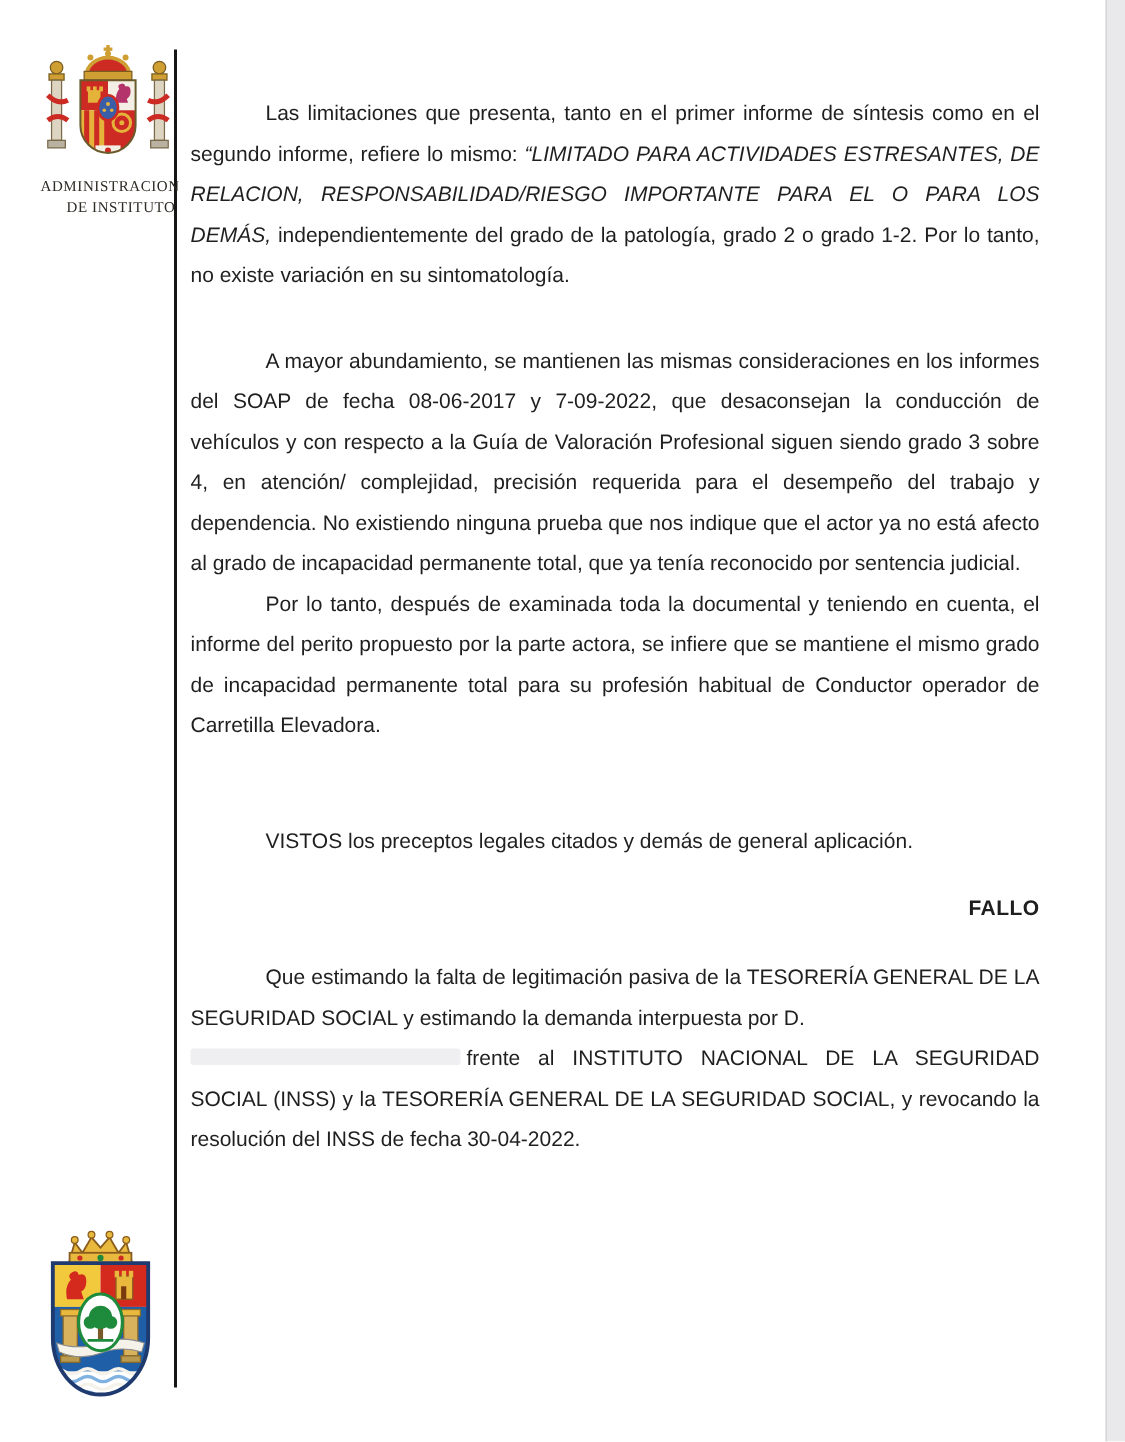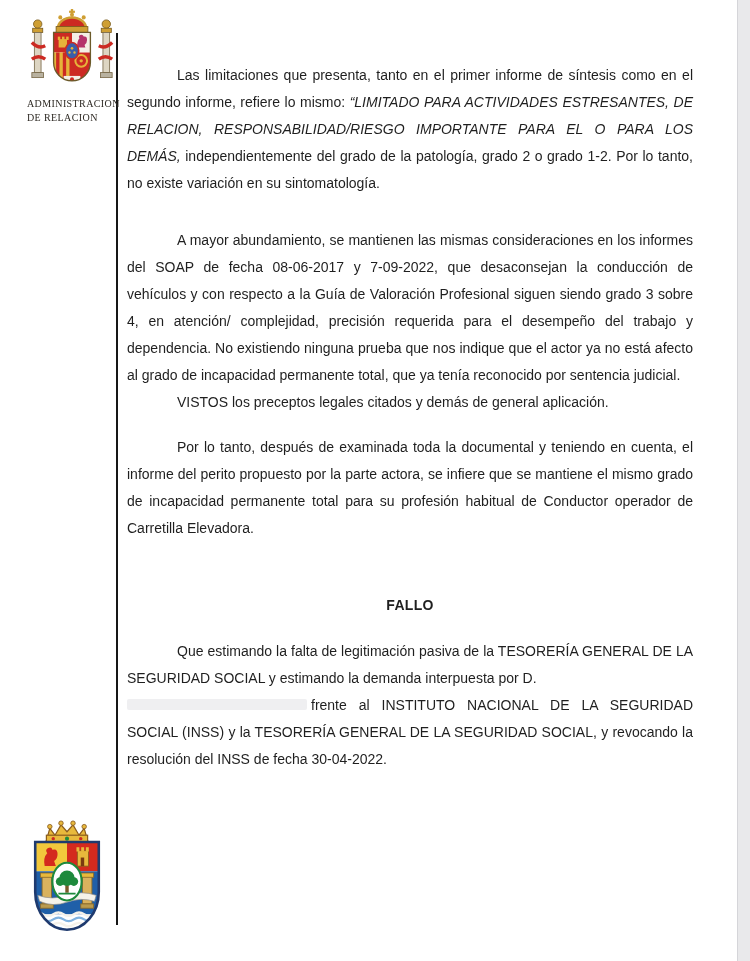--- a/index.html
+++ b/index.html
@@ -18,41 +18,41 @@
     position:absolute; top:0; right:0; width:13px; height:961px;
     background:#e9e9eb; border-left:1px solid #d5d5d9;
   }
 
   
   .margin-rule {
     position:absolute; left:116px; top:33px; width:2px; height:892px;
     background:#161616;
   }
 
-  .emblem-top { position:absolute; left:27px; top:4px; width:90px; text-align:left; }
+  .emblem-top { position:absolute; left:27px; top:25px; width:90px; text-align:right; }
   .emblem-top svg { display:block; margin:0 auto; }
   .inst {
     font-family:"Liberation Serif","DejaVu Serif",serif;
     font-size:10px; line-height:12px; letter-spacing:.4px;
     color:#2e2a24; margin-top:2px; white-space:nowrap;
   }
   .emblem-bottom { position:absolute; left:22px; top:806px; width:90px; }
   .emblem-bottom svg { display:block; margin:0 auto; }
 
   .text-column {
     position:absolute; left:127px; top:62px; width:566px;
     font-size:14px; line-height:27px; text-align:justify;
   }
   .para { text-indent:50px; }
   .p1 { margin-bottom:30px; }
   .p2 { }
   .p3 { margin-bottom:50px; }
   .pv { margin-bottom:18px; }
   .fallo-heading {
-    font-weight:700; text-align:center; text-indent:0;
+    font-weight:700; text-align:right; text-indent:0;
     margin-bottom:19px; letter-spacing:.3px;
   }
   .run-n { font-style:normal; font-weight:400; }
   .run-b { font-weight:400; }
   .run-i { font-style:italic; }
   .run-redact {
     display:inline-block; width:180px; height:11px; margin-right:4px;
     background:rgba(184,184,192,.22); border-radius:2px;
   }
 </style>
@@ -122,28 +122,28 @@
         </g>
         <path d="M28,34 h44 v36 a22,22 0 0 1 -44,0 z" fill="none" stroke="#6b5a2a" stroke-width="1.6"></path>
 
         <ellipse cx="50" cy="56" rx="8" ry="10" fill="#3b5ea9" stroke="#cc2a22" stroke-width="2"></ellipse>
         <circle cx="50" cy="53" r="1.6" fill="#e6b33a"></circle>
         <circle cx="47" cy="58" r="1.4" fill="#e6b33a"></circle>
         <circle cx="53" cy="58" r="1.4" fill="#e6b33a"></circle>
       </svg>
     </span>
     <div class="inst">ADMINISTRACION</div>
-    <div class="inst">DE RELACION</div>
+    <div class="inst">DE INSTITUTO</div>
   </div>
 
   <div class="text-column">
     <p class="para p1"><span class="run-n">Las limitaciones que presenta, tanto en el primer informe de síntesis como en el segundo informe, refiere lo mismo: </span><span class="run-i">“LIMITADO PARA ACTIVIDADES ESTRESANTES, DE RELACION, RESPONSABILIDAD/RIESGO IMPORTANTE PARA EL O PARA LOS DEMÁS,</span><span class="run-n"> independientemente del grado de la patología, grado 2 o grado 1-2.  Por lo tanto, no existe variación en su sintomatología.</span></p>
     <p class="para p2"><span class="run-n">A mayor abundamiento, se mantienen las mismas consideraciones en los informes del SOAP de fecha 08-06-2017 y 7-09-2022, que desaconsejan la conducción de vehículos y con respecto a la Guía de Valoración Profesional siguen siendo grado 3 sobre 4, en atención/ complejidad, precisión requerida para el desempeño del trabajo y dependencia. No existiendo ninguna prueba que nos indique que el actor ya no está afecto al grado de incapacidad permanente total, que ya tenía reconocido por sentencia judicial.</span></p>
+    <p class="para p3"><span class="run-n">Por lo tanto, después de examinada toda la documental y teniendo en cuenta, el informe del perito propuesto por la parte actora, se infiere que se mantiene el mismo grado de incapacidad permanente total para su profesión habitual de Conductor operador de Carretilla Elevadora.</span></p>
     <p class="para pv"><span class="run-n">VISTOS los preceptos legales citados y demás de general aplicación.</span></p>
-    <p class="para p3"><span class="run-n">Por lo tanto, después de examinada toda la documental y teniendo en cuenta, el informe del perito propuesto por la parte actora, se infiere que se mantiene el mismo grado de incapacidad permanente total para su profesión habitual de Conductor operador de Carretilla Elevadora.</span></p>
     <p class="fallo-heading">FALLO</p>
     <p class="para"><span class="run-n">Que </span><span class="run-b">estimando</span><span class="run-n"> la falta de legitimación pasiva de la TESORERÍA GENERAL DE LA SEGURIDAD SOCIAL y </span><span class="run-b">estimando</span><span class="run-n"> la demanda interpuesta por D.</span><br><span class="run-redact"></span><span class="run-n">frente al </span><span class="run-b">INSTITUTO NACIONAL DE LA SEGURIDAD SOCIAL (INSS) y la TESORERÍA GENERAL DE LA SEGURIDAD SOCIAL,</span><span class="run-n"> y revocando la resolución del INSS de fecha 30-04-2022.</span></p>
   </div>
 
   <div class="emblem-bottom">
     <span>
       <svg width="86" height="140" viewBox="0 0 100 163" aria-hidden="true">
         <defs>
           <clipPath id="shieldEX">
               <path d="M13,42 h74 v58 a37,44 0 0 1 -74,0 z"></path>

